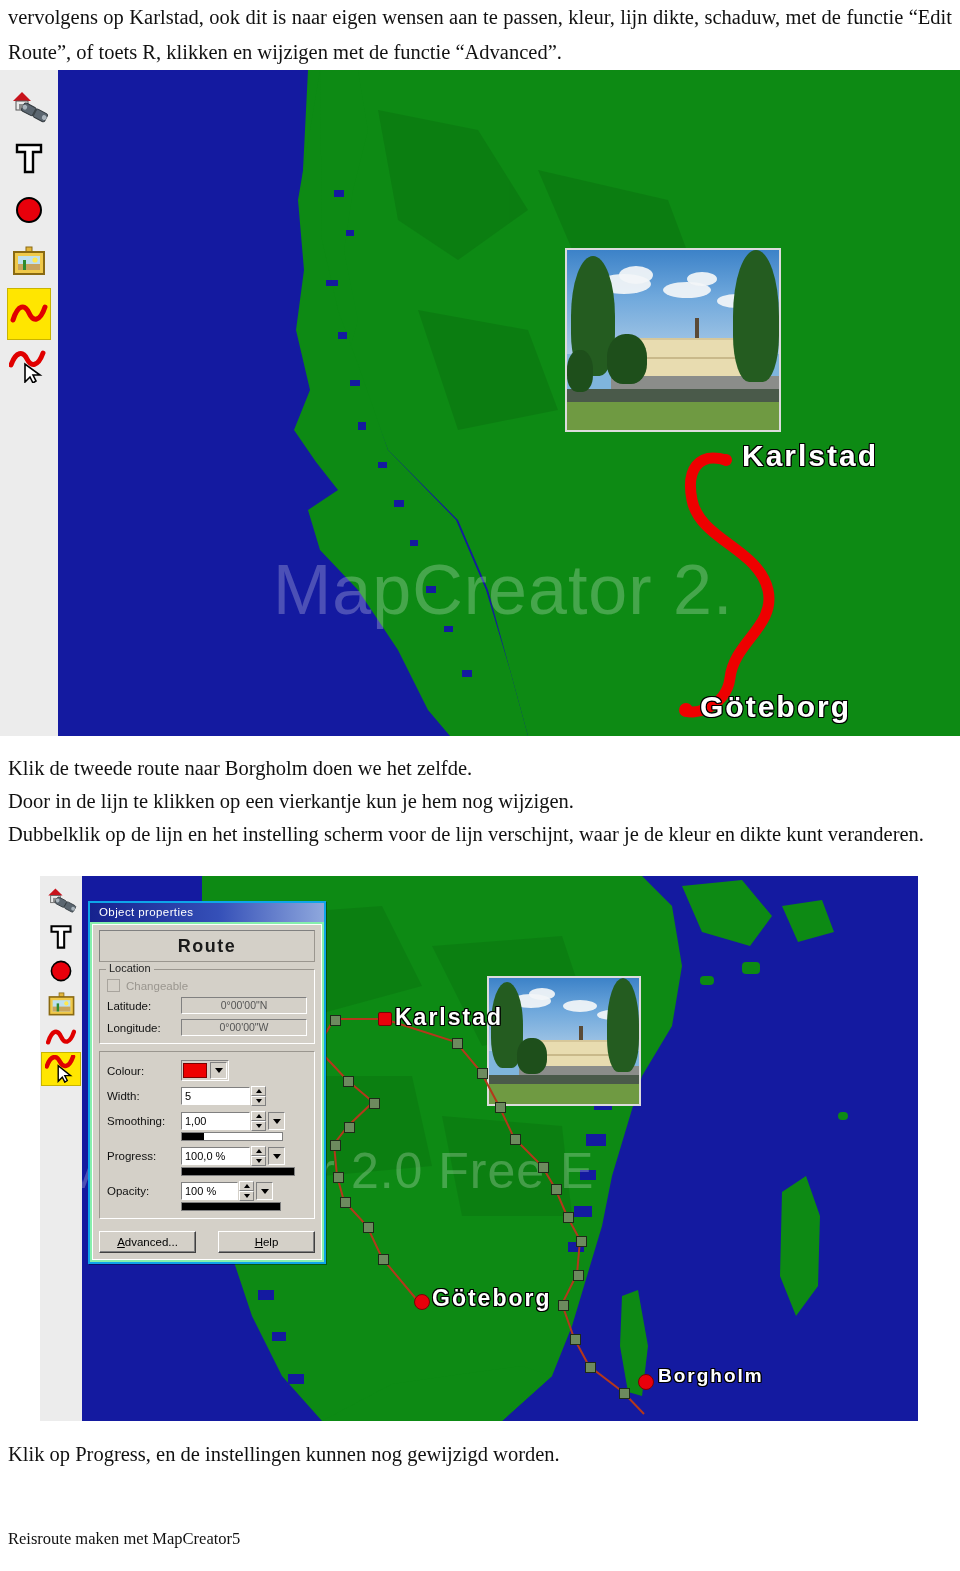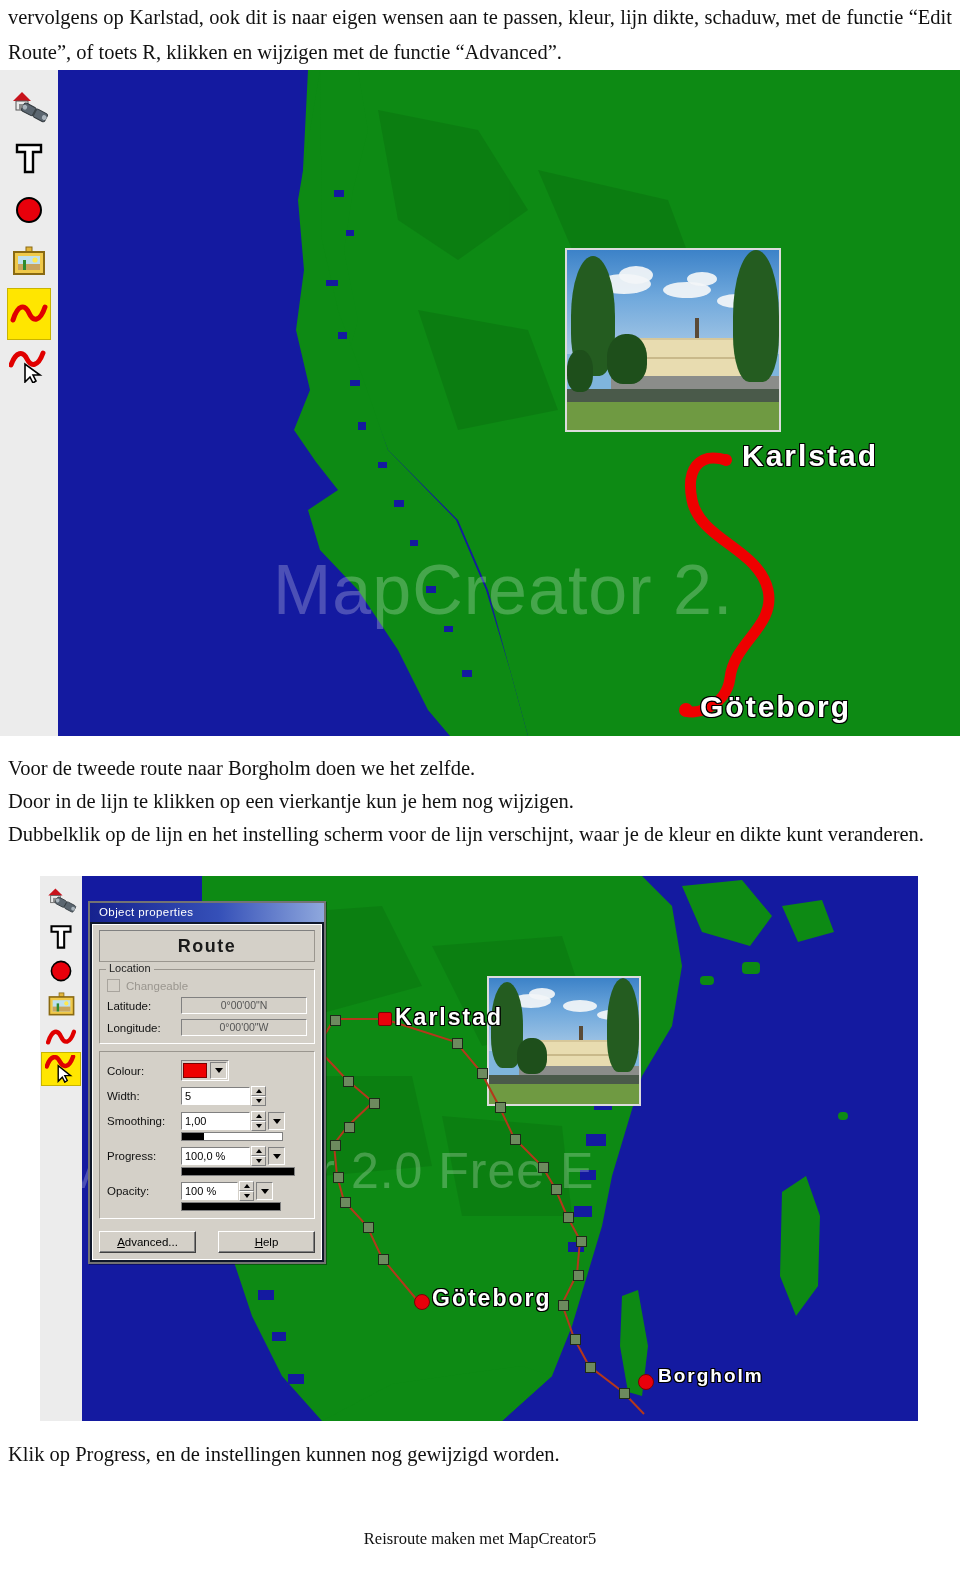--- a/index.html
+++ b/index.html
@@ -54,22 +54,22 @@
     color:#ffffff;letter-spacing:2px;
     text-shadow:-1px -1px 0 #000,1px -1px 0 #000,-1px 1px 0 #000,1px 1px 0 #000,
                  0 -1px 0 #000,0 1px 0 #000,-1px 0 0 #000,1px 0 0 #000;
   }
   .citydot{position:absolute;background:#e8000b;border-radius:50%;border:1px solid #7a0005;}
   .node{position:absolute;width:9px;height:9px;background:#6d8a5e;border:1px solid #1d2a18;}
 
   
   .dlg{
     position:absolute;
-    background:#0f172a;
-    border:2px solid #737373;
+    background:#86efac;
+    border:2px solid #0ea5e9;
     box-shadow:1px 1px 0 rgba(0,0,0,.35);
     font-family:"Liberation Sans", sans-serif;
   }
   .dlg-title{
     height:19px;line-height:19px;padding-left:9px;
     background:linear-gradient(90deg,#16228e 0%,#3550b8 55%,#8fa8dd 100%);
     color:#ffffff;font-size:11.5px;font-weight:400;letter-spacing:.4px;
   }
   .dlg-body{padding:5px 6px 6px 6px;background:#d4d0c8;
     border:1px solid #ffffff;margin:2px;}
@@ -132,21 +132,21 @@
   .wbtn{
     flex:1;height:20px;line-height:20px;text-align:center;background:#d4d0c8;
     border:1px solid #ffffff;border-right-color:#404040;border-bottom-color:#404040;
     box-shadow:inset -1px -1px 0 #808080;
     font-size:11.5px;color:#000;
   }
   .wbtn u{text-decoration:underline;}
 
   .footer{
     position:absolute;left:8px;right:8px;bottom:22px;
-    display:flex;justify-content:center;align-items:baseline;
+    display:flex;justify-content:flex-start;align-items:baseline;
     font-family:"Liberation Serif", serif;font-size:16.5px;color:#111;
   }
 </style>
 </head>
 <body>
 
 <div class="para justify" style="top:0px;">vervolgens op Karlstad, ook dit is naar eigen wensen aan te passen, kleur, lijn dikte, schaduw, met de functie “Edit Route”, of toets R, klikken en wijzigen met de functie “Advanced”.</div>
 
 <div class="shot" style="left:0px;top:70px;width:960px;height:666px;">
 
@@ -271,21 +271,21 @@
                C718 556, 676 572, 672 608 C668 640, 630 646, 628 640" stroke="#ee0000" stroke-width="11" fill="none" stroke-linecap="round" stroke-linejoin="round"></path>
       <circle cx="668" cy="390" r="6" fill="#ee0000"></circle>
       <circle cx="628" cy="640" r="7" fill="#ee0000"></circle>
     </svg>
 
     <div class="citylabel" style="left:684px;top:369px;font-size:30px;">Karlstad</div>
     <div class="citylabel" style="left:642px;top:620px;font-size:30px;">Göteborg</div>
   </div>
 </div>
 
-<div class="para" style="top:751px;">Voor de tweede route naar Borgholm doen we het zelfde.</div>
+<div class="para" style="top:751px;">Klik de tweede route naar Borgholm doen we het zelfde.</div>
 <div class="para" style="top:784px;">Door in de lijn te klikken op een vierkantje kun je hem nog wijzigen.</div>
 <div class="para justify" style="top:817px;">Dubbelklik op de lijn en het instelling scherm voor de lijn verschijnt, waar je de kleur en dikte kunt veranderen.</div>
 
 <div class="shot" style="left:40px;top:876px;width:878px;height:545px;">
 
   <div class="toolbar" style="width:42px;">
     <div class="tb-sep" style="height:4px"></div>
     <div class="tool" style="height:38px;width:40px;">
       <svg width="32" height="27" viewBox="0 0 40 34">
         <polygon points="4,12 13,3 22,12" fill="#c8131c"></polygon>

